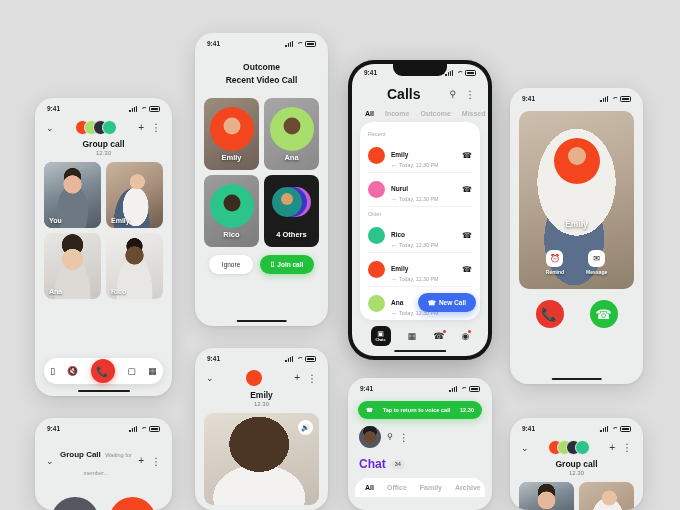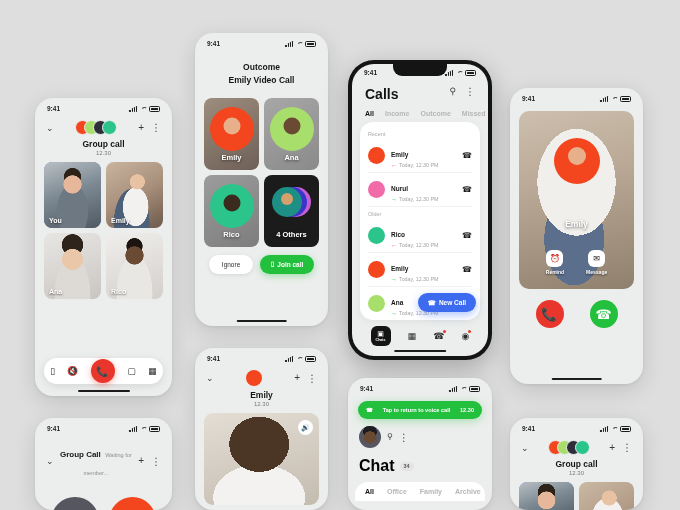--- a/index.html
+++ b/index.html
@@ -76,21 +76,21 @@
      box-shadow:0 1px 4px rgba(0,0,0,.1); }
   .btn-join { flex:1; background:#22c03c; border-radius:11px; height:19px; display:flex;
      align-items:center;justify-content:center;gap:3px;font-size:6.5px;color:#fff;font-weight:bold;
      box-shadow:0 2px 7px rgba(34,192,60,.38); }
 
   
   #p3 { background:#141414; border-radius:26px; padding:4px; box-shadow:0 8px 26px rgba(0,0,0,.26); }
   .p3inner { background:#eceeed; border-radius:22px; height:100%; position:relative; overflow:hidden; }
   .notch { position:absolute; top:0; left:50%; transform:translateX(-50%);
      width:54px; height:12px; background:#141414; border-radius:0 0 9px 9px; z-index:5; }
-  .calls-h { display:flex; align-items:flex-start; justify-content:space-between; padding:8px 13px 2px 13px; }
+  .calls-h { display:flex; align-items:center; justify-content:space-between; padding:8px 13px 2px 13px;margin-left:22px; }
   .calls-t { font-size:14px; font-weight:bold; color:#121212; }
   .tabs { display:flex; gap:11px; padding:6px 13px 5px 13px; }
   .tab { font-size:7px; color:#b6b6b6; font-weight:bold; }
   .tab.on { color:#121212; }
   .listcard { background:#fff; border-radius:13px; margin:0 8px; padding:5px 8px 0 8px;
      box-shadow:0 2px 9px rgba(0,0,0,.05); }
   .sec { font-size:5.5px; color:#a9a9a9; margin:4px 0 2px 0; }
   .row { display:flex; align-items:center; gap:6px; padding:4px 0;
      border-bottom:0.6px solid #f2f2f2; }
   .ava { width:17px; height:17px; border-radius:50%; flex:0 0 17px; position:relative; overflow:hidden; }
@@ -128,21 +128,21 @@
   
   .banner { margin:7px 10px 0 10px; height:18px; background:#22c03c; border-radius:11px;
      display:flex; align-items:center; padding:0 8px; gap:6px; color:#fff;
      font-size:5.6px; font-weight:bold; box-shadow:0 2px 8px rgba(34,192,60,.35); }
   .banner .sp { flex:1; text-align:center; }
   .userrow { display:flex; align-items:center; gap:6px; padding:7px 11px 0 11px; }
   .uava { width:22px; height:22px; border-radius:50%; overflow:hidden; position:relative; flex:0 0 22px; }
   .uname { font-size:7.5px; font-weight:bold; color:#141414; }
   .ustat { font-size:5.4px; color:#8c8c8c; display:flex; align-items:center; gap:2px; margin-top:1px; }
   .chat-t { display:flex; align-items:center; gap:5px; padding:9px 11px 0 11px; }
-  .chat-t b { font-size:16px; color:#000000; }
+  .chat-t b { font-size:12px; color:#6d28d9; }
   .cnt { background:#e4e4e4; color:#5e5e5e; border-radius:7px; font-size:5.5px;
      padding:1.5px 4px; font-weight:bold; }
   .chatcard { background:#fff; border-radius:13px 13px 0 0; margin:7px 7px 0 7px;
      padding:6px 10px; display:flex; gap:13px; }
 
   
   .wtitle { text-align:center; font-size:8px; font-weight:bold; color:#151515; }
   .wsub { text-align:center; font-size:5.6px; color:#8d8d8d; margin-top:1px; }
 
   .circ { border-radius:50%; }
@@ -226,21 +226,21 @@
           <i></i>
         </span>
       <span class="wifi"></span>
       <span class="batt">
           <i></i>
         </span>
     </span>
   </div>
   <div class="inc-title">
     <div>Outcome</div>
-    <div>Emily Video Call</div>
+    <div>Recent Video Call</div>
   </div>
   <div class="grid2" style="padding-top:11px">
     <div class="tile" style="height:72px">
       <div class="face" style="background:linear-gradient(150deg,#9d8d7e,#6e6057)"></div>
       <div class="circ" style="position:absolute;left:50%;top:44%;transform:translate(-50%,-50%);width:44px;height:44px;background:#F4461E"></div>
       <div class="circ" style="position:absolute;left:50%;top:40%;transform:translate(-50%,-50%);width:17px;height:17px;background:#e8b08a"></div>
       <span class="nmc">Emily</span>
     </div>
     <div class="tile" style="height:72px">
       <div class="face" style="background:linear-gradient(150deg,#a7a7a7,#8a8a8a)"></div>

